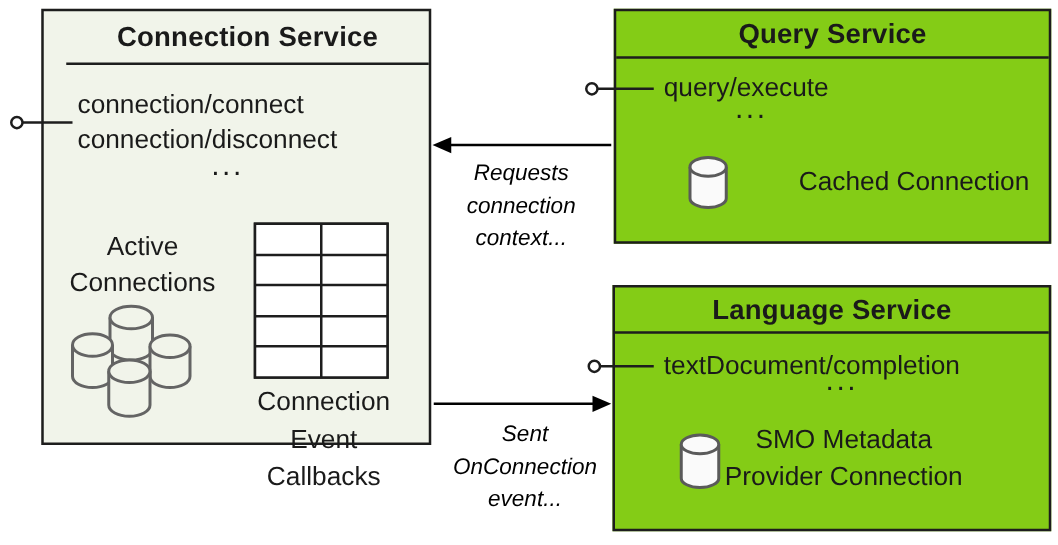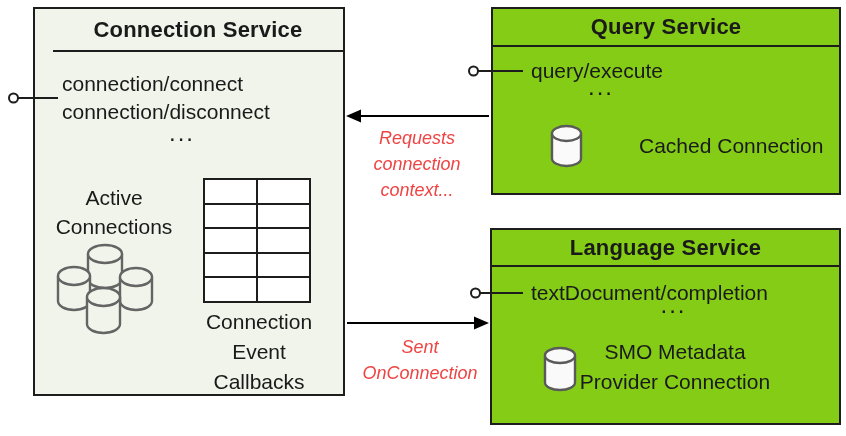--- a/index.html
+++ b/index.html
@@ -39,21 +39,21 @@
     font-size: 24px;
     letter-spacing: 2px;
     line-height: 22px;
   }
   .italic-label {
     position: absolute;
     font-style: italic;
     font-size: 18px;
     line-height: 26px;
     text-align: center;
-    color: #ef4444;
+    color: #000000;
   }
   .grid-table {
     position: absolute;
     display: grid;
     grid-template-columns: 1fr 1fr;
     grid-template-rows: repeat(5, 1fr);
     gap: 2px;
     background: #1d1d1d;
     border: 2px solid #1d1d1d;
     box-sizing: border-box;
@@ -64,21 +64,21 @@
     left: 0; top: 0;
     width: 846px; height: 436px;
     pointer-events: none;
   }
 </style>
 </head>
 <body>
 
 <div class="canvas">
 
-  <div class="box green" style="left:33px; top:7px; width:312px; height:389px;padding-left:18px;">
+  <div class="box green" style="left:33px; top:7px; width:312px; height:349px;padding-left:18px;">
     <div class="box-header" style="height:41px;">Connection Service</div>
   </div>
 
   <div class="box plain" style="left:491px; top:7px; width:350px; height:188px;">
     <div class="box-header" style="height:36px;">Query Service</div>
   </div>
 
   <div class="box plain" style="left:490px; top:228px; width:351px; height:197px;">
     <div class="box-header" style="height:35px;text-align:center;">Language Service</div>
   </div>
@@ -125,20 +125,21 @@
   </div>
 
   <div class="italic-label" style="left:362px; top:125px; width:110px;">
     <div>Requests</div>
     <div>connection</div>
     <div>context...</div>
   </div>
   <div class="italic-label" style="left:354px; top:334px; width:132px;">
     <div>Sent</div>
     <div>OnConnection</div>
+    <div>event...</div>
   </div>
 
   <svg class="overlay" viewBox="0 0 846 436" xmlns="http://www.w3.org/2000/svg">
 
     <g stroke="#1d1d1d" stroke-width="2" fill="none">
       <line x1="18" y1="98" x2="58" y2="98"></line>
       <circle cx="13.5" cy="98" r="4.5" fill="#ffffff"></circle>
     </g>
 
     <g stroke="#1d1d1d" stroke-width="2" fill="none">

